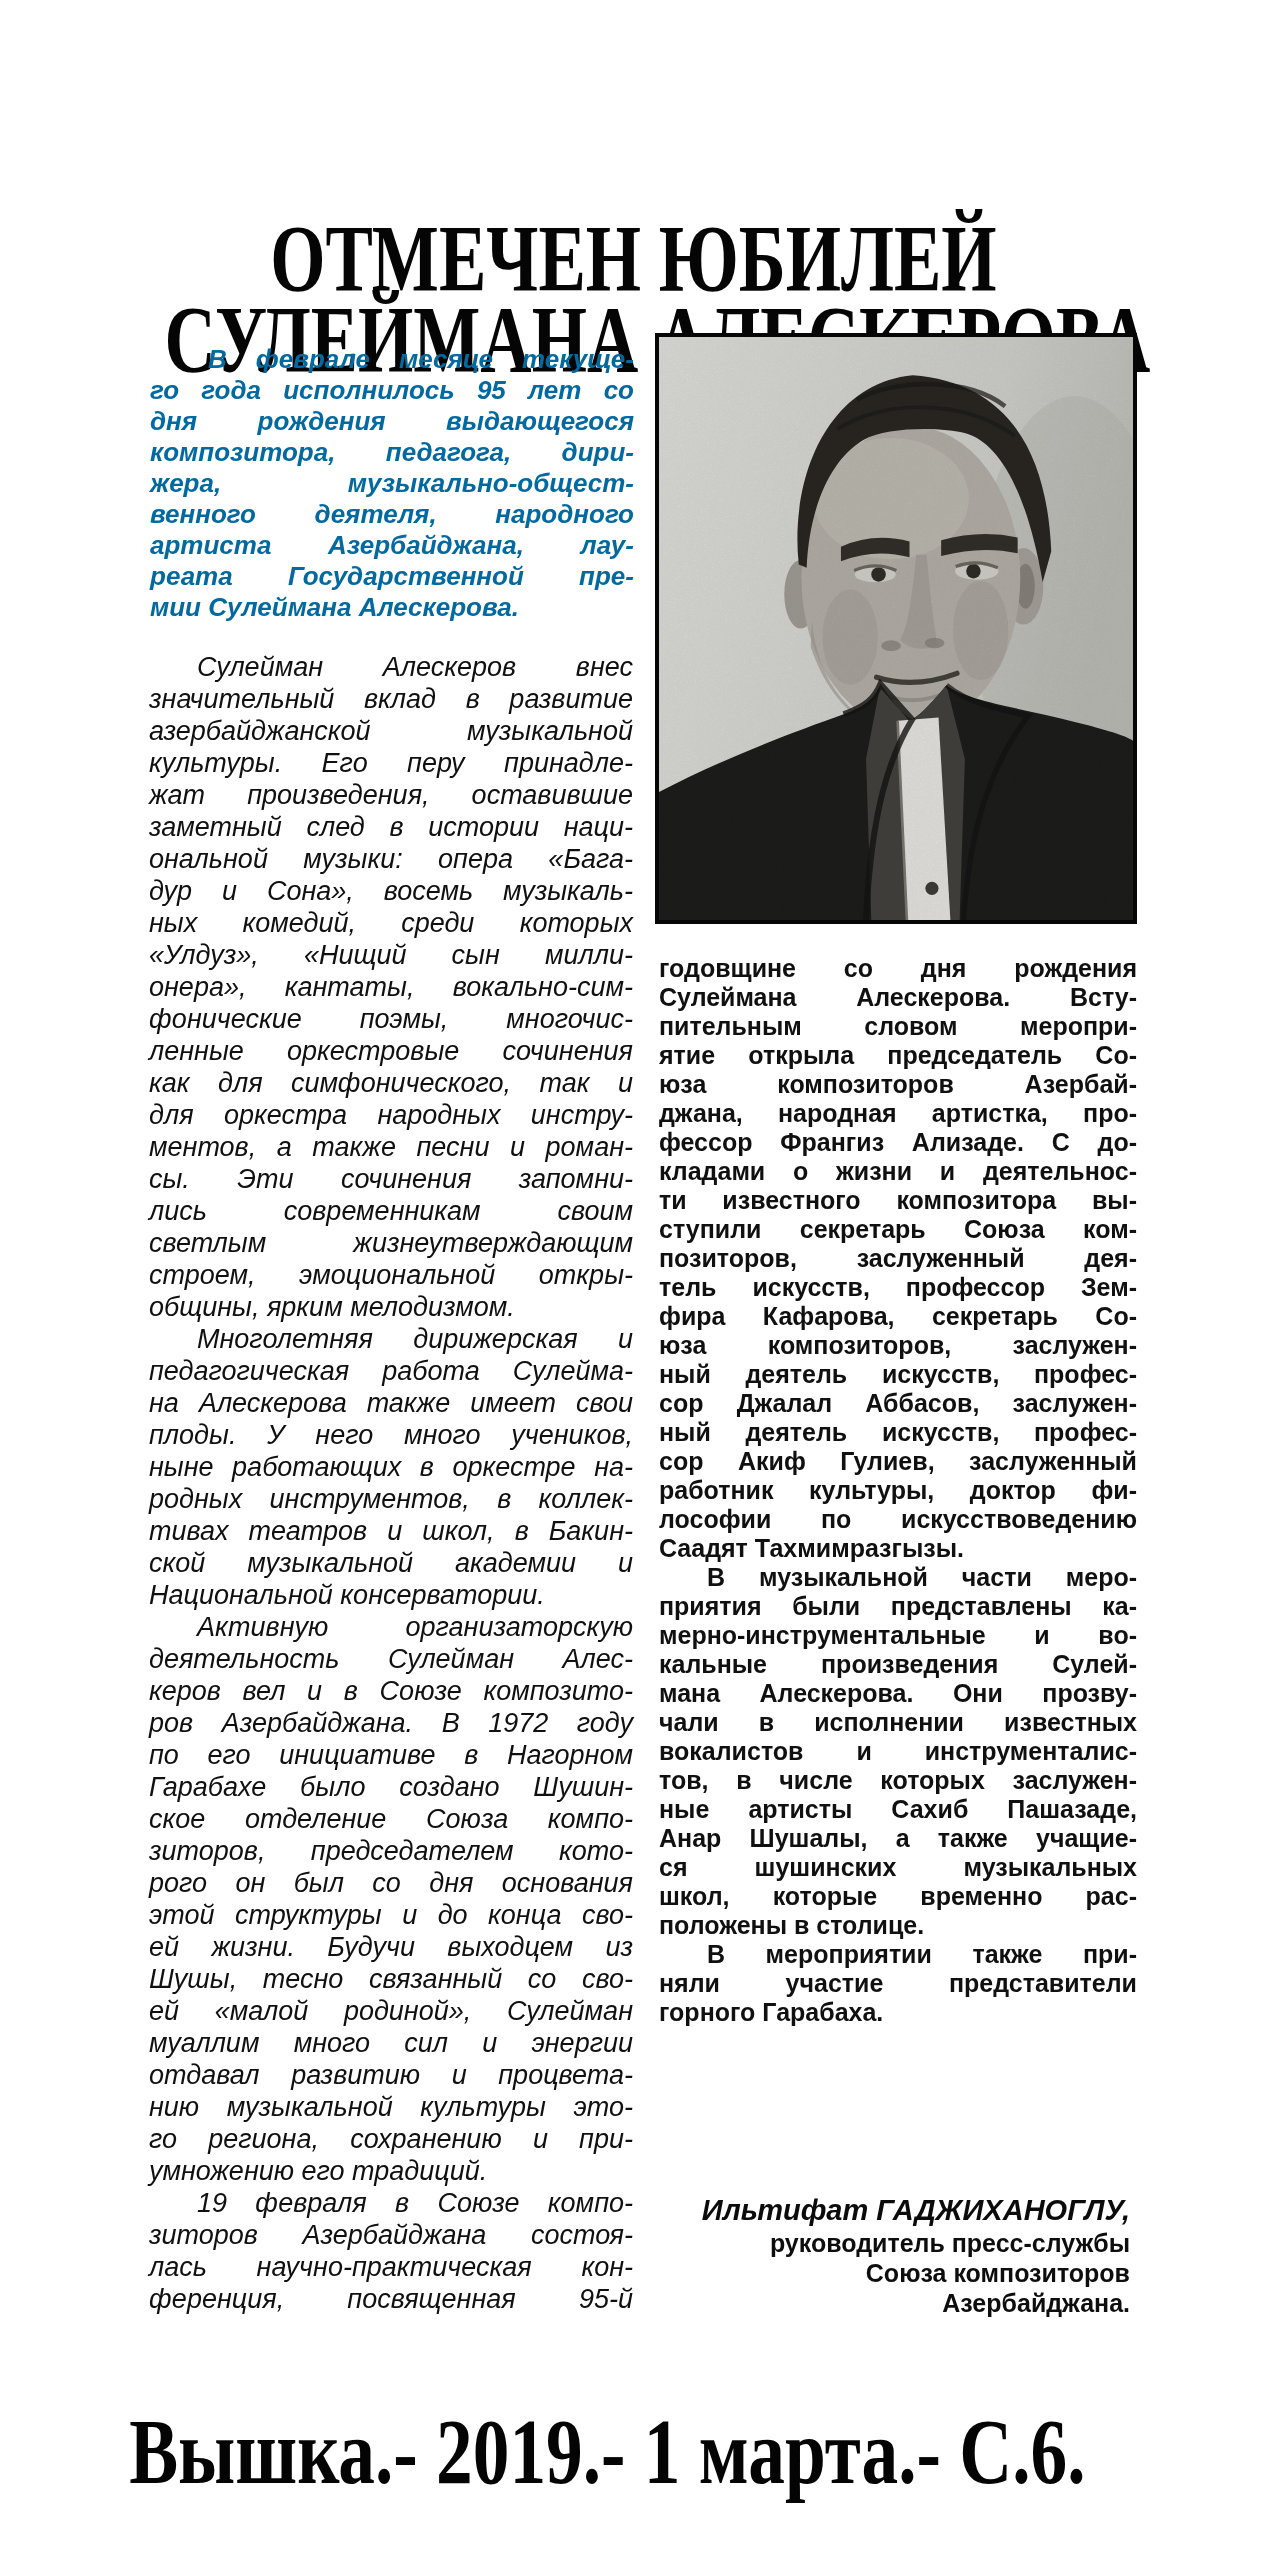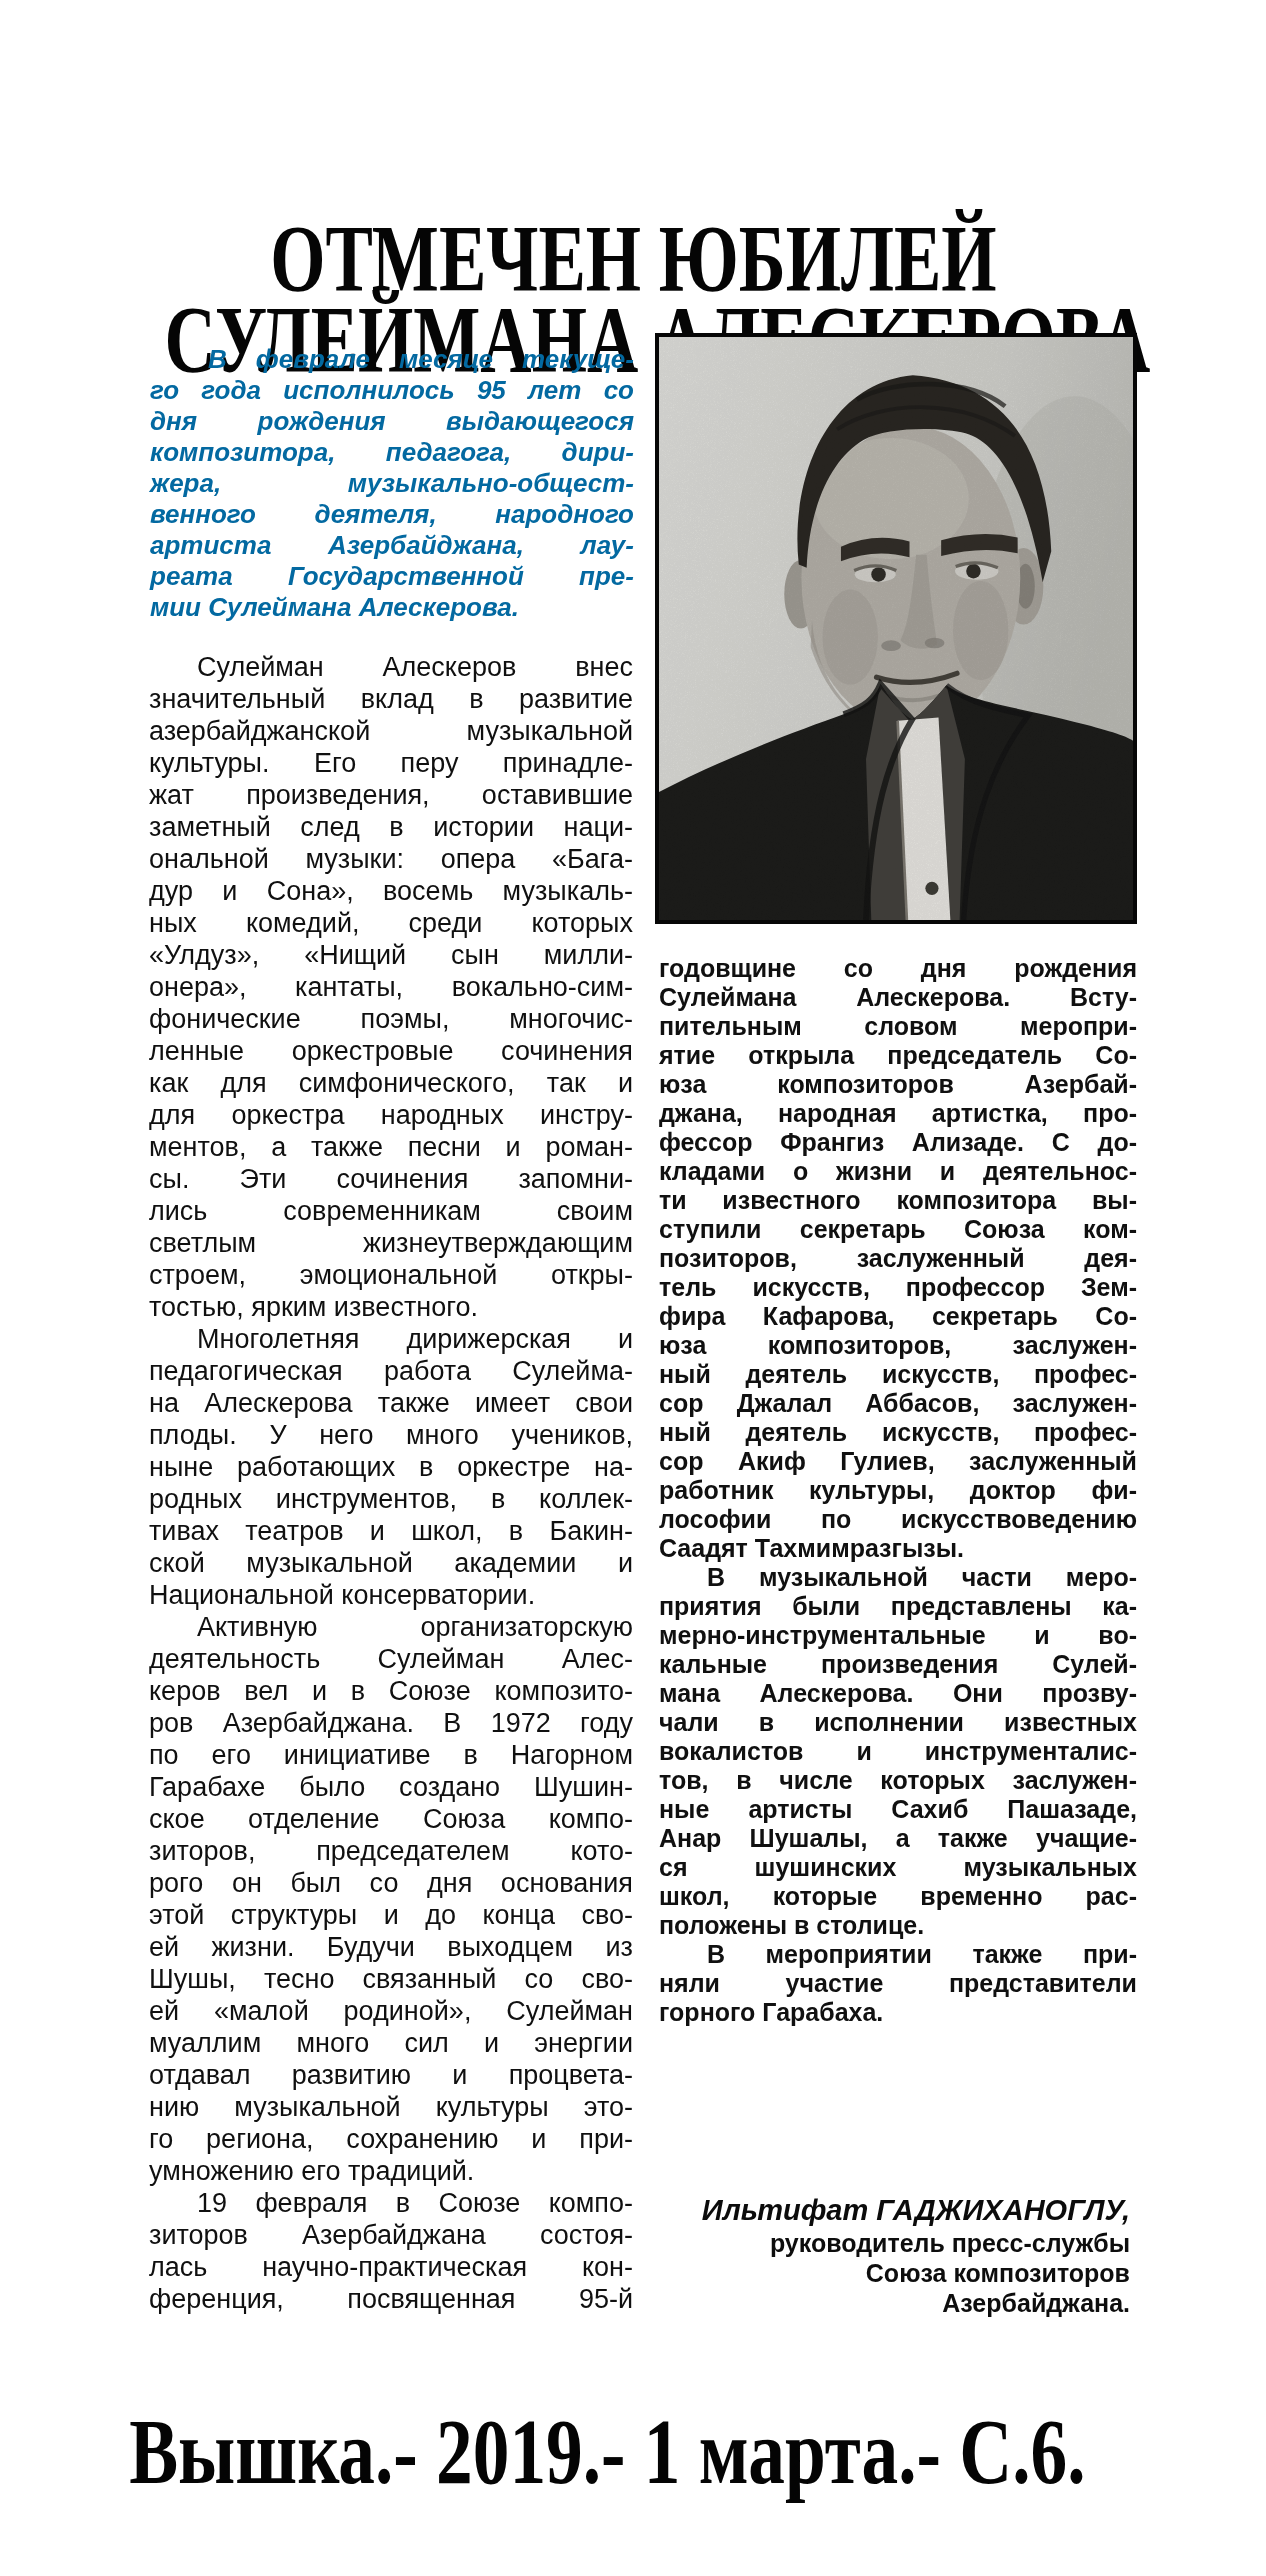--- a/index.html
+++ b/index.html
@@ -39,21 +39,21 @@
   }
   .line{
     text-align:justify;
     text-align-last:justify;
     -moz-text-align-last:justify;
     color:#101010;
   }
   .line.last{text-align-last:left;-moz-text-align-last:left;}
   .line.first{text-indent:48px;}
   .left-col{position:absolute;left:149px;top:651px;width:484px;}
-  .left-col .line{height:32px;line-height:32px;font-size:27px;}
+  .left-col .line{height:32px;line-height:32px;font-size:27px;font-style:italic;}
   .right-col{position:absolute;left:659px;top:954px;width:478px;font-weight:bold;}
   .right-col .line{height:29px;line-height:29px;font-size:25px;}
   
   .photo{
     position:absolute;left:655px;top:333px;width:482px;height:591px;
     margin:0;box-sizing:border-box;
     border:4px solid #060606;
     background:#d6d6d1;
     overflow:hidden;
   }
@@ -179,21 +179,21 @@
       <div class="line">онера», кантаты, вокально-сим-</div>
       <div class="line">фонические поэмы, многочис-</div>
       <div class="line">ленные оркестровые сочинения</div>
       <div class="line">как для симфонического, так и</div>
       <div class="line">для оркестра народных инстру-</div>
       <div class="line">ментов, а также песни и роман-</div>
       <div class="line">сы. Эти сочинения запомни-</div>
       <div class="line">лись современникам своим</div>
       <div class="line">светлым жизнеутверждающим</div>
       <div class="line">строем, эмоциональной откры-</div>
-      <div class="line last">тостью, ярким известного.</div>
+      <div class="line last">общины, ярким мелодизмом.</div>
       <div class="line first">Многолетняя дирижерская и</div>
       <div class="line">педагогическая работа Сулейма-</div>
       <div class="line">на Алескерова также имеет свои</div>
       <div class="line">плоды. У него много учеников,</div>
       <div class="line">ныне работающих в оркестре на-</div>
       <div class="line">родных инструментов, в коллек-</div>
       <div class="line">тивах театров и школ, в Бакин-</div>
       <div class="line">ской музыкальной академии и</div>
       <div class="line last">Национальной консерватории.</div>
       <div class="line first">Активную организаторскую</div>

